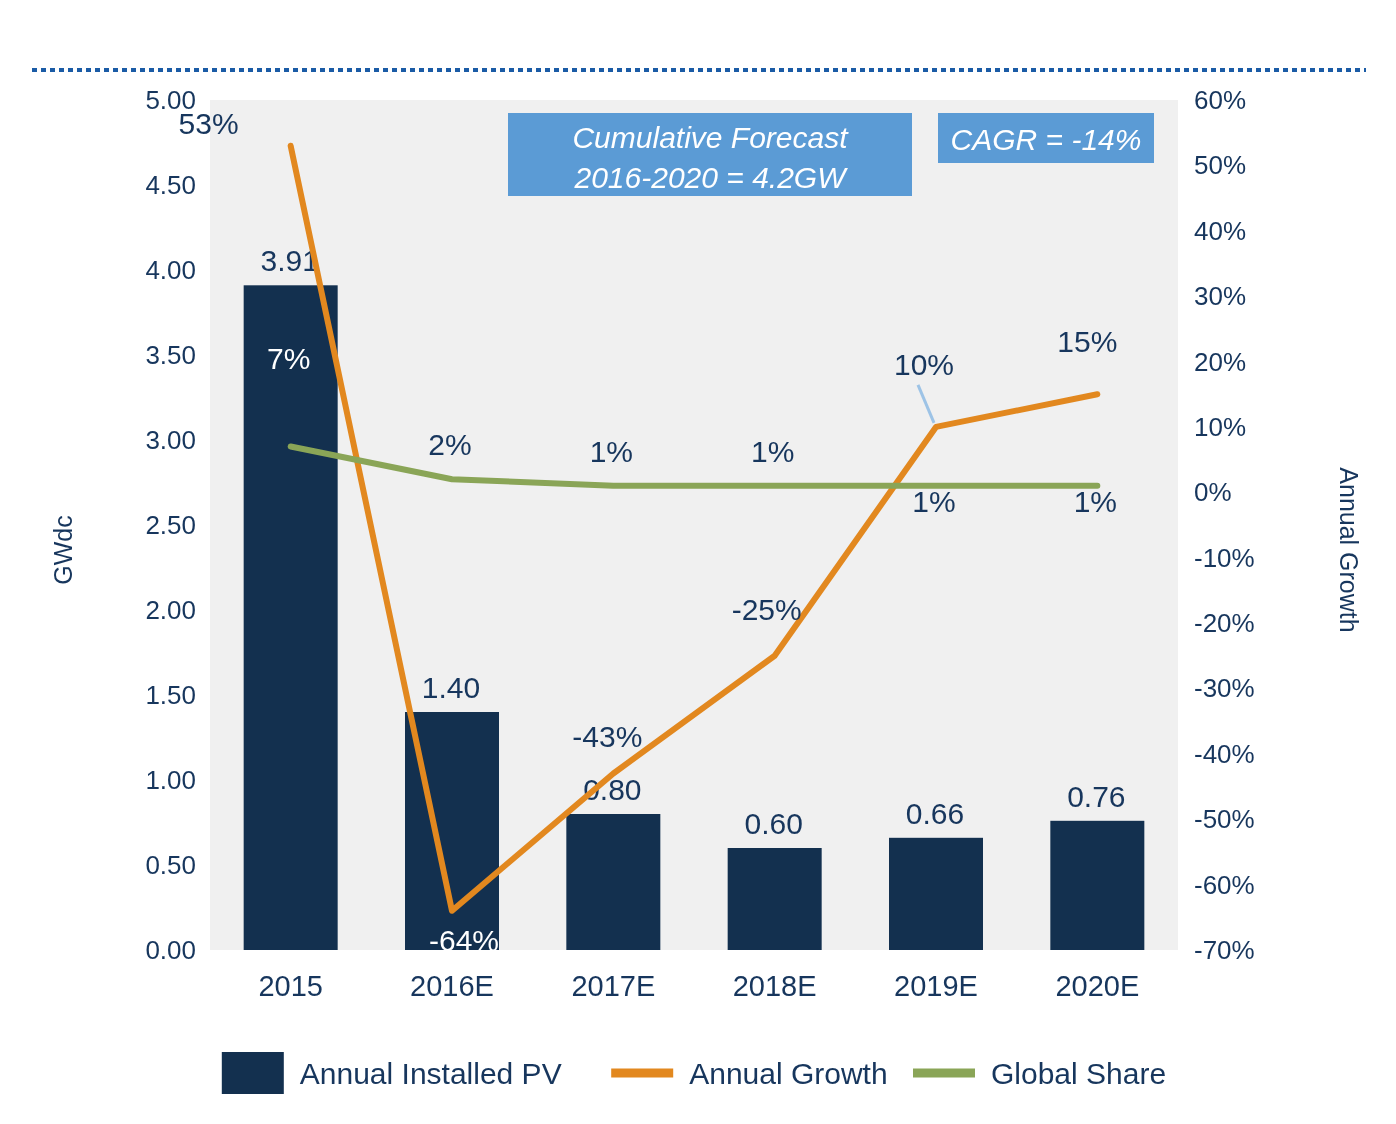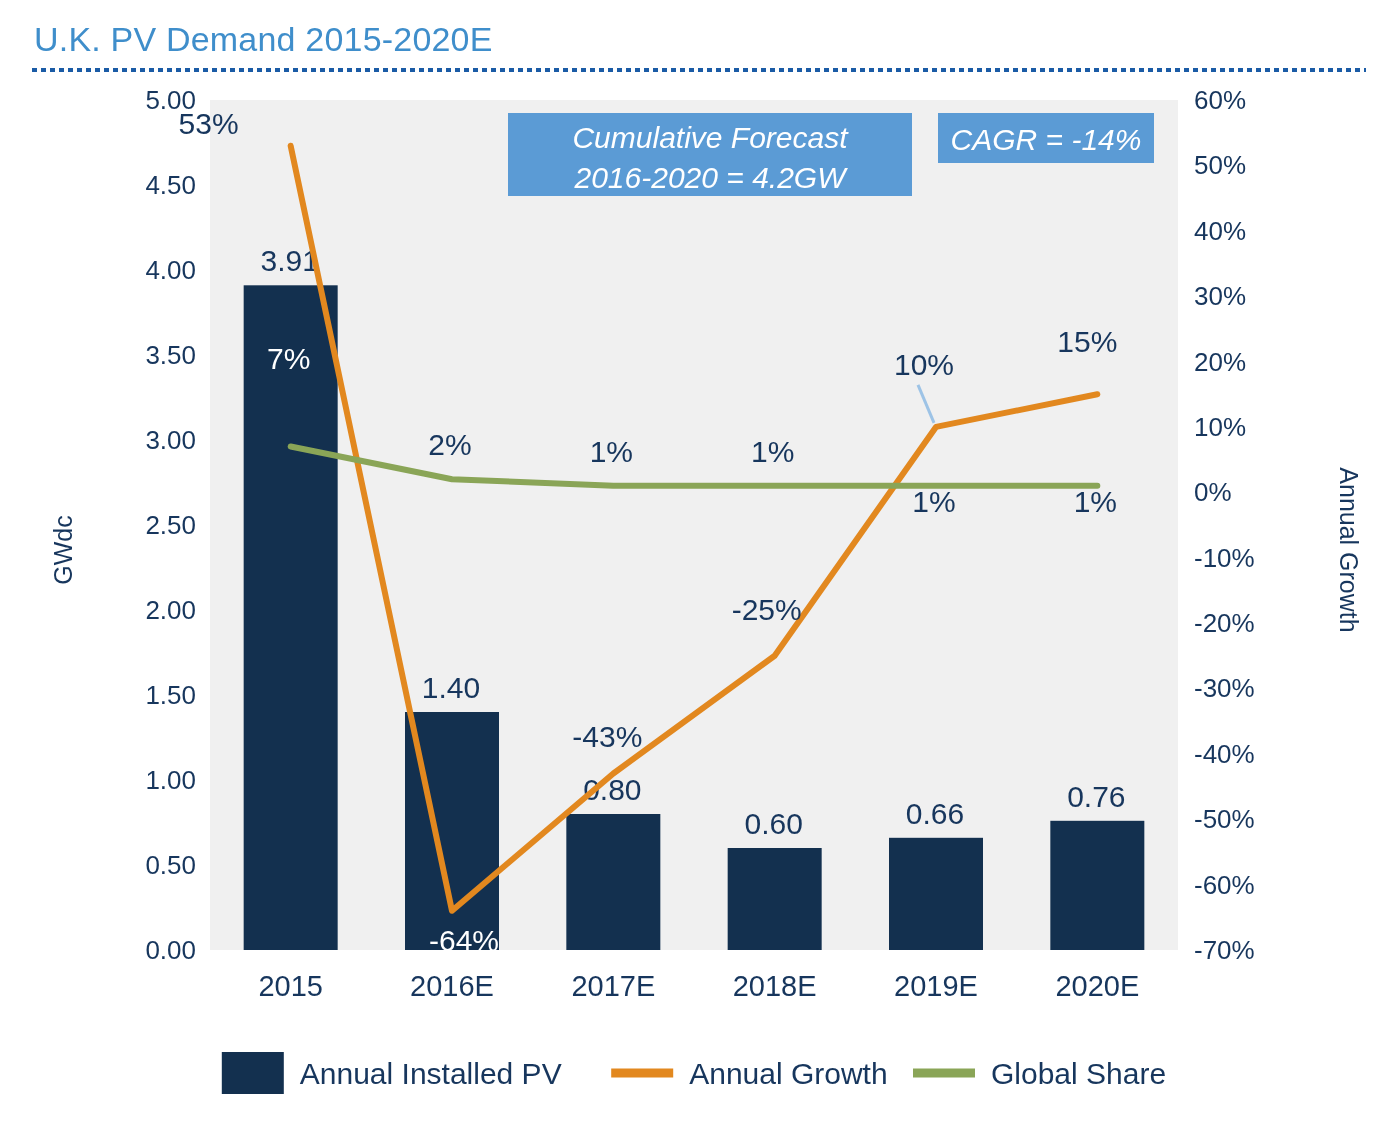--- a/index.html
+++ b/index.html
@@ -84,21 +84,20 @@
     font-style: italic;
     font-size: 30px;
     fill: #ffffff;
   }
 </style>
 </head>
 <body>
 
 <div id="slide">
 
-  <div class="title">U.K. PV Demand 2015-2020E</div>
   <div class="title-rule"></div>
 
   <svg id="chart-svg" width="1396" height="1044" viewBox="0 0 1396 1044">
 
     <rect id="plot-bg" x="210" y="20" width="968" height="850" fill="#f0f0f0"></rect>
 
     <g id="y-ticks">
         <text x="196" y="879" text-anchor="end" class="tick-label">0.00</text>
         <text x="196" y="794" text-anchor="end" class="tick-label">0.50</text>
         <text x="196" y="709" text-anchor="end" class="tick-label">1.00</text>

